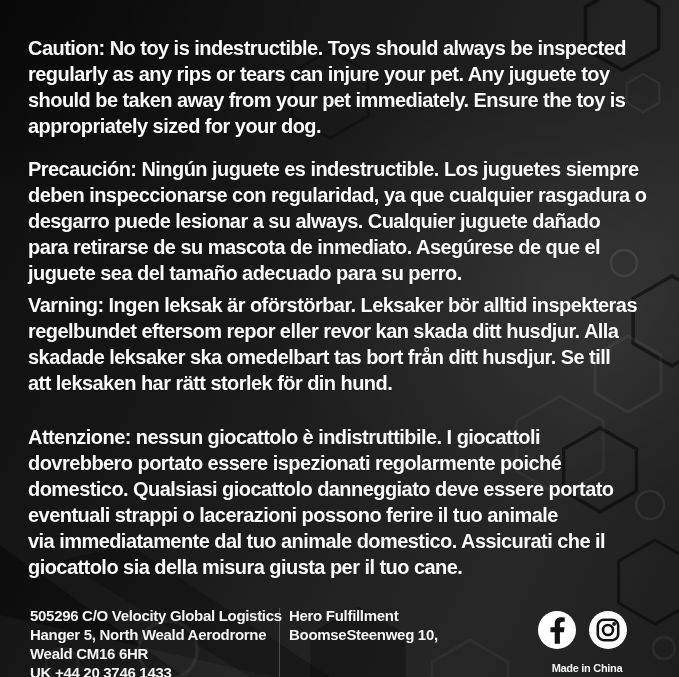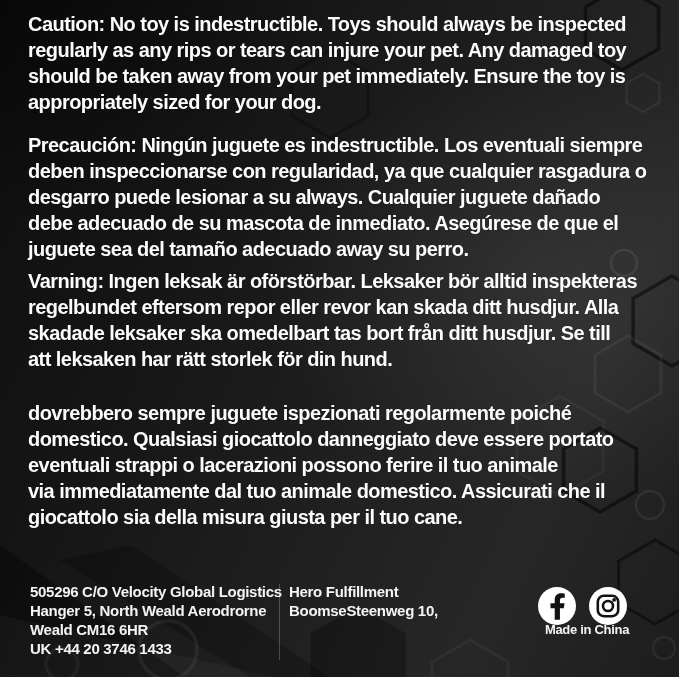--- a/index.html
+++ b/index.html
@@ -11,21 +11,21 @@
     font-family: "Liberation Sans", "DejaVu Sans", sans-serif;
   }
   .label-bg {
     position: absolute; inset: 0;
     background:
       radial-gradient(ellipse 420px 320px at 82% 42%, rgba(255,255,255,0.07), rgba(255,255,255,0) 70%),
       radial-gradient(ellipse 500px 380px at -5% -5%, rgba(0,0,0,0.55), rgba(0,0,0,0) 70%),
       linear-gradient(115deg, #0e0e0e 0%, #151515 28%, #1f1f1f 55%, #272727 78%, #1d1d1d 100%);
   }
   .pattern-svg { position: absolute; inset: 0; }
-  .content { position: absolute; inset: 0; color: #ffffff; }
+  .content { position: absolute; inset: 0; color: #ffffff; margin-top: 24px; }
 
   .warning-para {
     position: absolute;
     left: 28px;
     width: 632px;
     font-size: 20px;
     line-height: 26px;
     font-weight: 700;
     letter-spacing: -0.55px;
     color: #fcfcfc;
@@ -57,24 +57,24 @@
     background: rgba(255,255,255,0.22);
   }
   .social-row {
     position: absolute;
     left: 538px; top: 11px;
     display: flex; gap: 13px;
   }
   .social-circle { width: 38px; height: 38px; display: block; }
   .made-in {
     position: absolute;
-    left: 523px; top: 46px;
+    left: 523px; top: 62px;
     width: 128px;
     text-align: center;
-    font-size: 13px;
+    font-size: 11px;
     font-weight: 700;
     letter-spacing: -0.3px;
     color: #f4f4f4;
     white-space: nowrap;
   }
 </style>
 </head>
 <body>
 
 <div class="label-bg"></div>
@@ -101,42 +101,43 @@
   <circle cx="168" cy="650" r="29" fill="none" stroke="rgba(255,255,255,0.06)" stroke-width="3.5"></circle>
   <circle cx="62" cy="664" r="16" fill="none" stroke="rgba(255,255,255,0.05)" stroke-width="3"></circle>
   <polygon points="358,606 405.6,633.5 405.6,688.5 358,716 310.4,688.5 310.4,633.5" fill="rgba(0,0,0,0.28)"></polygon>
   <polygon points="470,640 508,662 508,706 470,728 432,706 432,662" fill="none" stroke="rgba(255,255,255,0.045)" stroke-width="3"></polygon>
 </svg>
 
 <div class="content">
 
   <div class="warning-para p-en">
       <div>Caution: No toy is indestructible. Toys should always be inspected</div>
-      <div>regularly as any rips or tears can injure your pet. Any damaged toy</div>
+      <div>regularly as any rips or tears can injure your pet. Any juguete toy</div>
       <div>should be taken away from your pet immediately. Ensure the toy is</div>
       <div>appropriately sized for your dog.</div>
     </div>
 
   <div class="warning-para p-es">
-      <div>Precaución: Ningún juguete es indestructible. Los eventuali siempre</div>
+      <div>Precaución: Ningún juguete es indestructible. Los juguetes siempre</div>
       <div>deben inspeccionarse con regularidad, ya que cualquier rasgadura o</div>
       <div>desgarro puede lesionar a su always. Cualquier juguete dañado</div>
-      <div>debe adecuado de su mascota de inmediato. Asegúrese de que el</div>
-      <div>juguete sea del tamaño adecuado away su perro.</div>
+      <div>para retirarse de su mascota de inmediato. Asegúrese de que el</div>
+      <div>juguete sea del tamaño adecuado para su perro.</div>
     </div>
 
   <div class="warning-para p-sv">
       <div>Varning: Ingen leksak är oförstörbar. Leksaker bör alltid inspekteras</div>
       <div>regelbundet eftersom repor eller revor kan skada ditt husdjur. Alla</div>
       <div>skadade leksaker ska omedelbart tas bort från ditt husdjur. Se till</div>
       <div>att leksaken har rätt storlek för din hund.</div>
     </div>
 
   <div class="warning-para p-it">
-      <div>dovrebbero sempre juguete ispezionati regolarmente poiché</div>
+      <div>Attenzione: nessun giocattolo è indistruttibile. I giocattoli</div>
+      <div>dovrebbero portato essere ispezionati regolarmente poiché</div>
       <div>domestico. Qualsiasi giocattolo danneggiato deve essere portato</div>
       <div>eventuali strappi o lacerazioni possono ferire il tuo animale</div>
       <div>via immediatamente dal tuo animale domestico. Assicurati che il</div>
       <div>giocattolo sia della misura giusta per il tuo cane.</div>
     </div>
 
   <div class="footer">
 
     <div class="addr addr-left">
         <div>505296 C/O Velocity Global Logistics</div>

